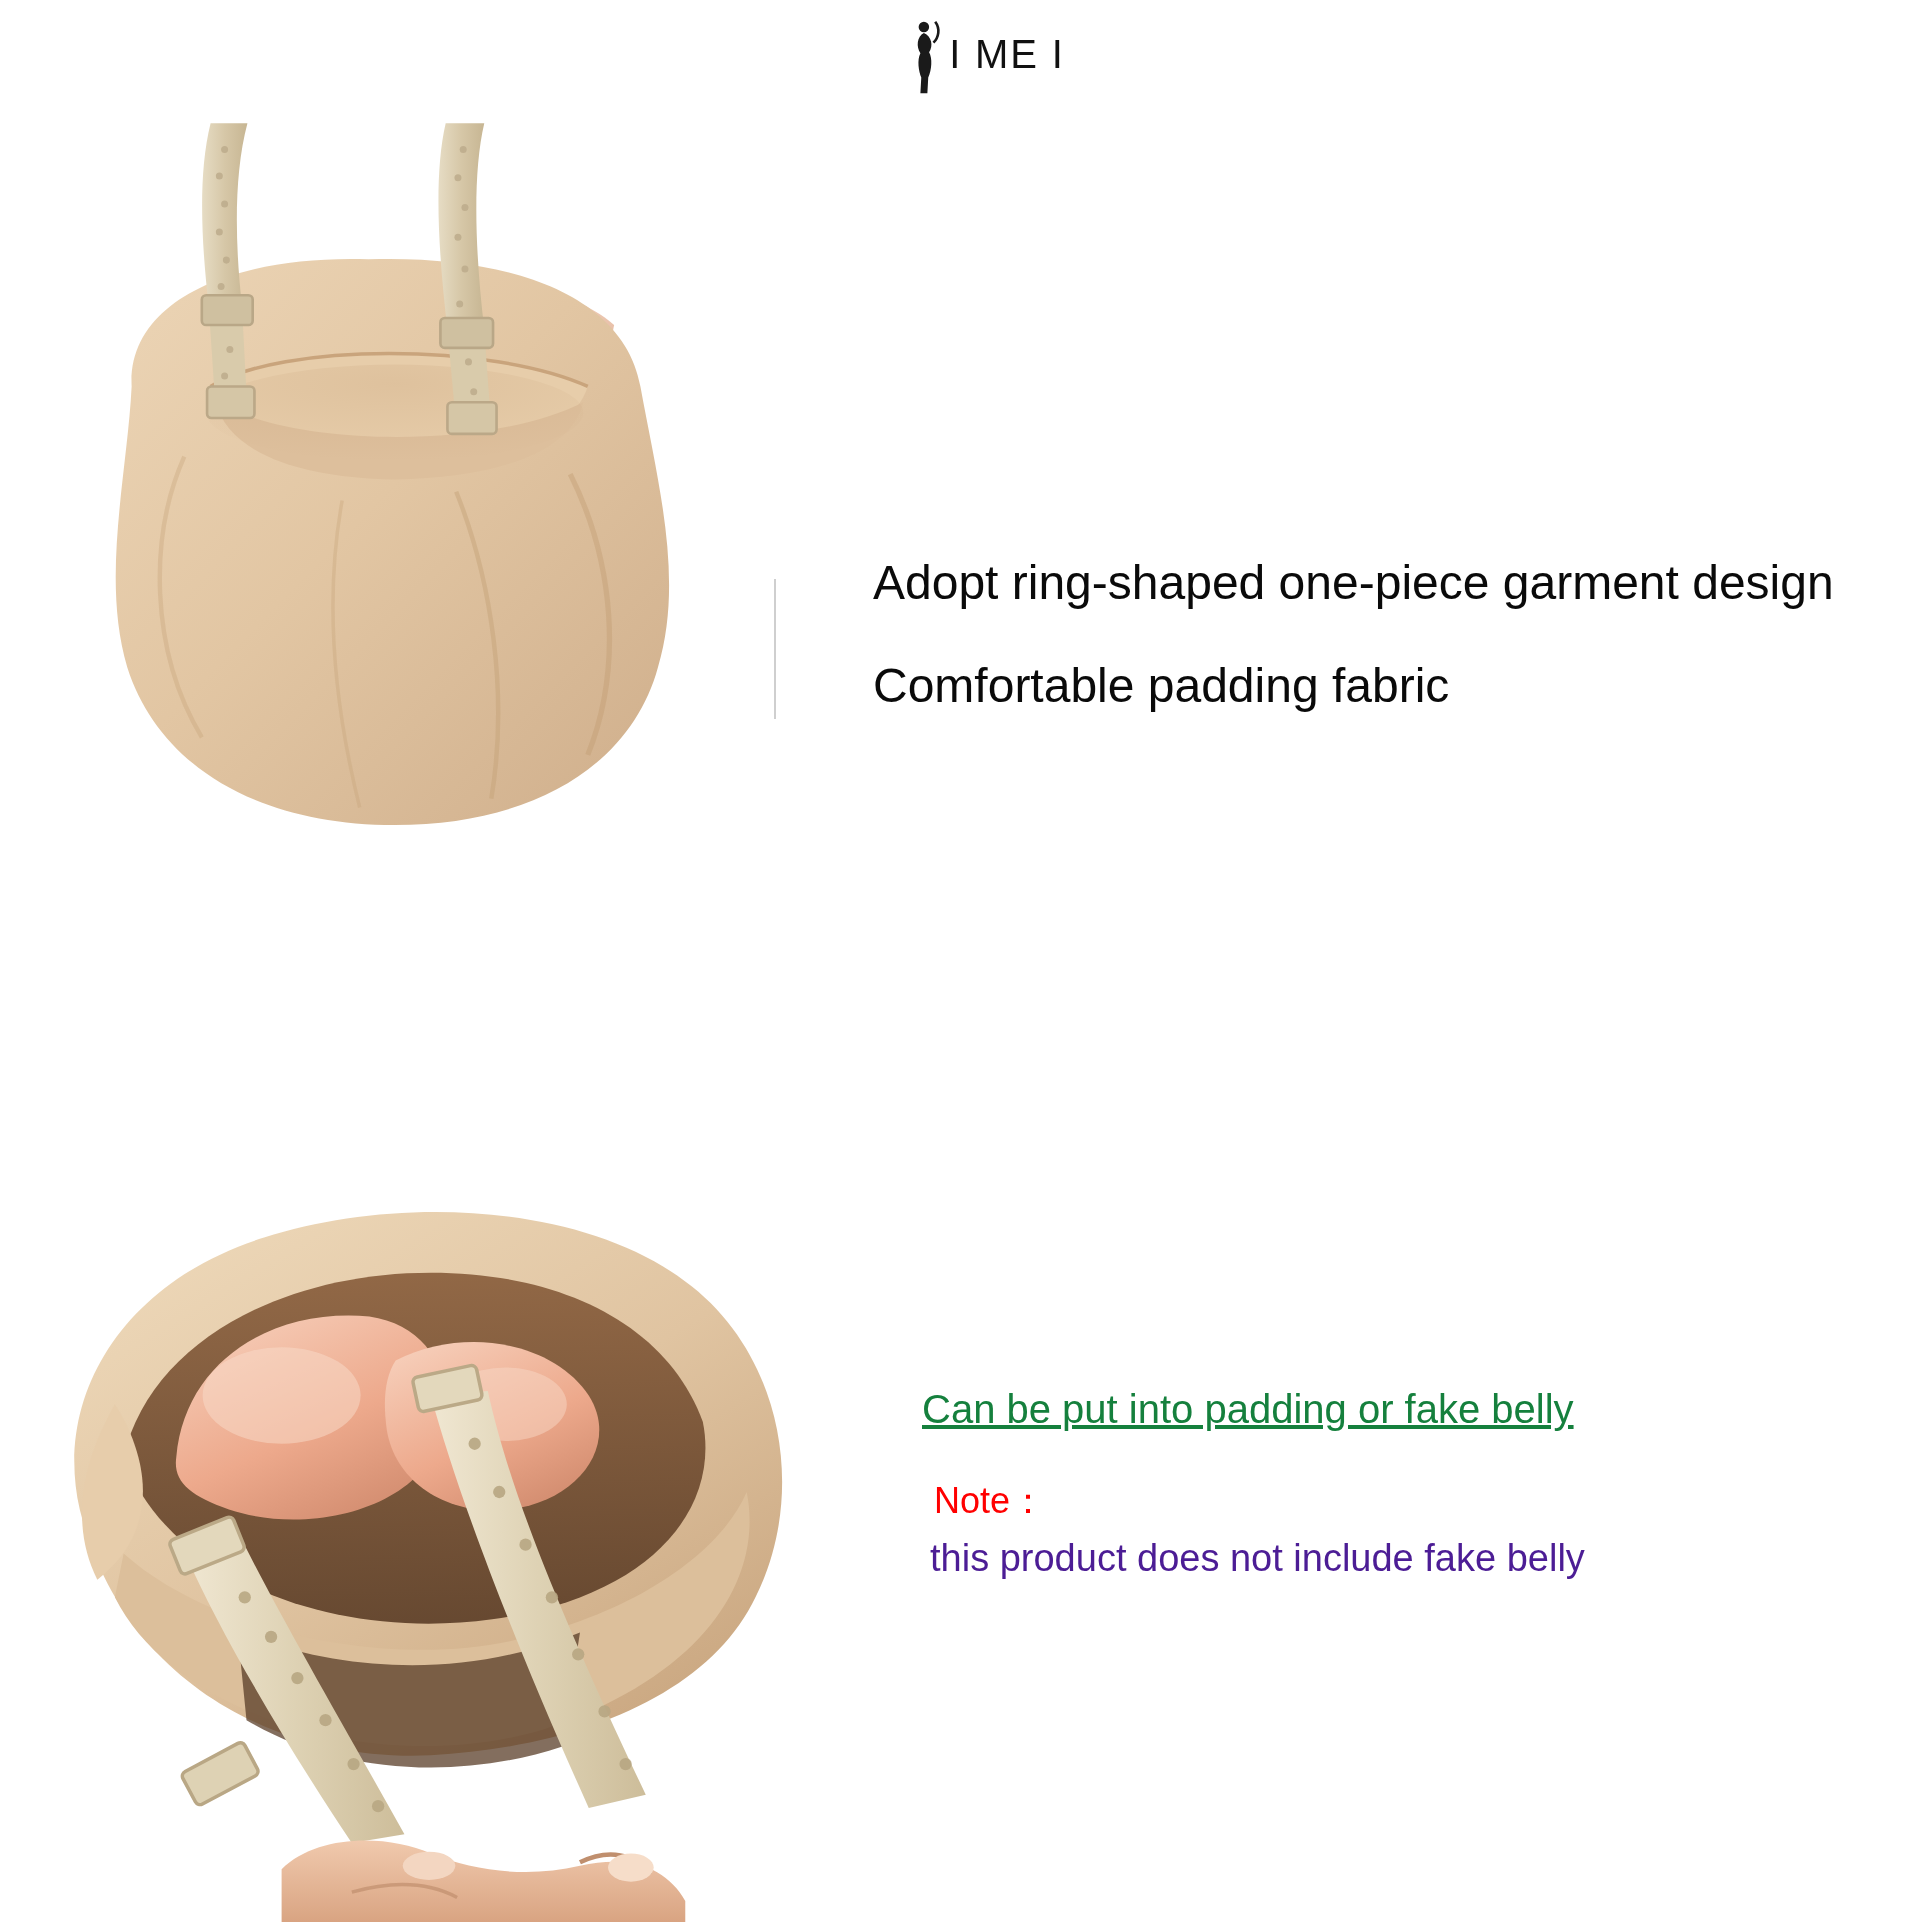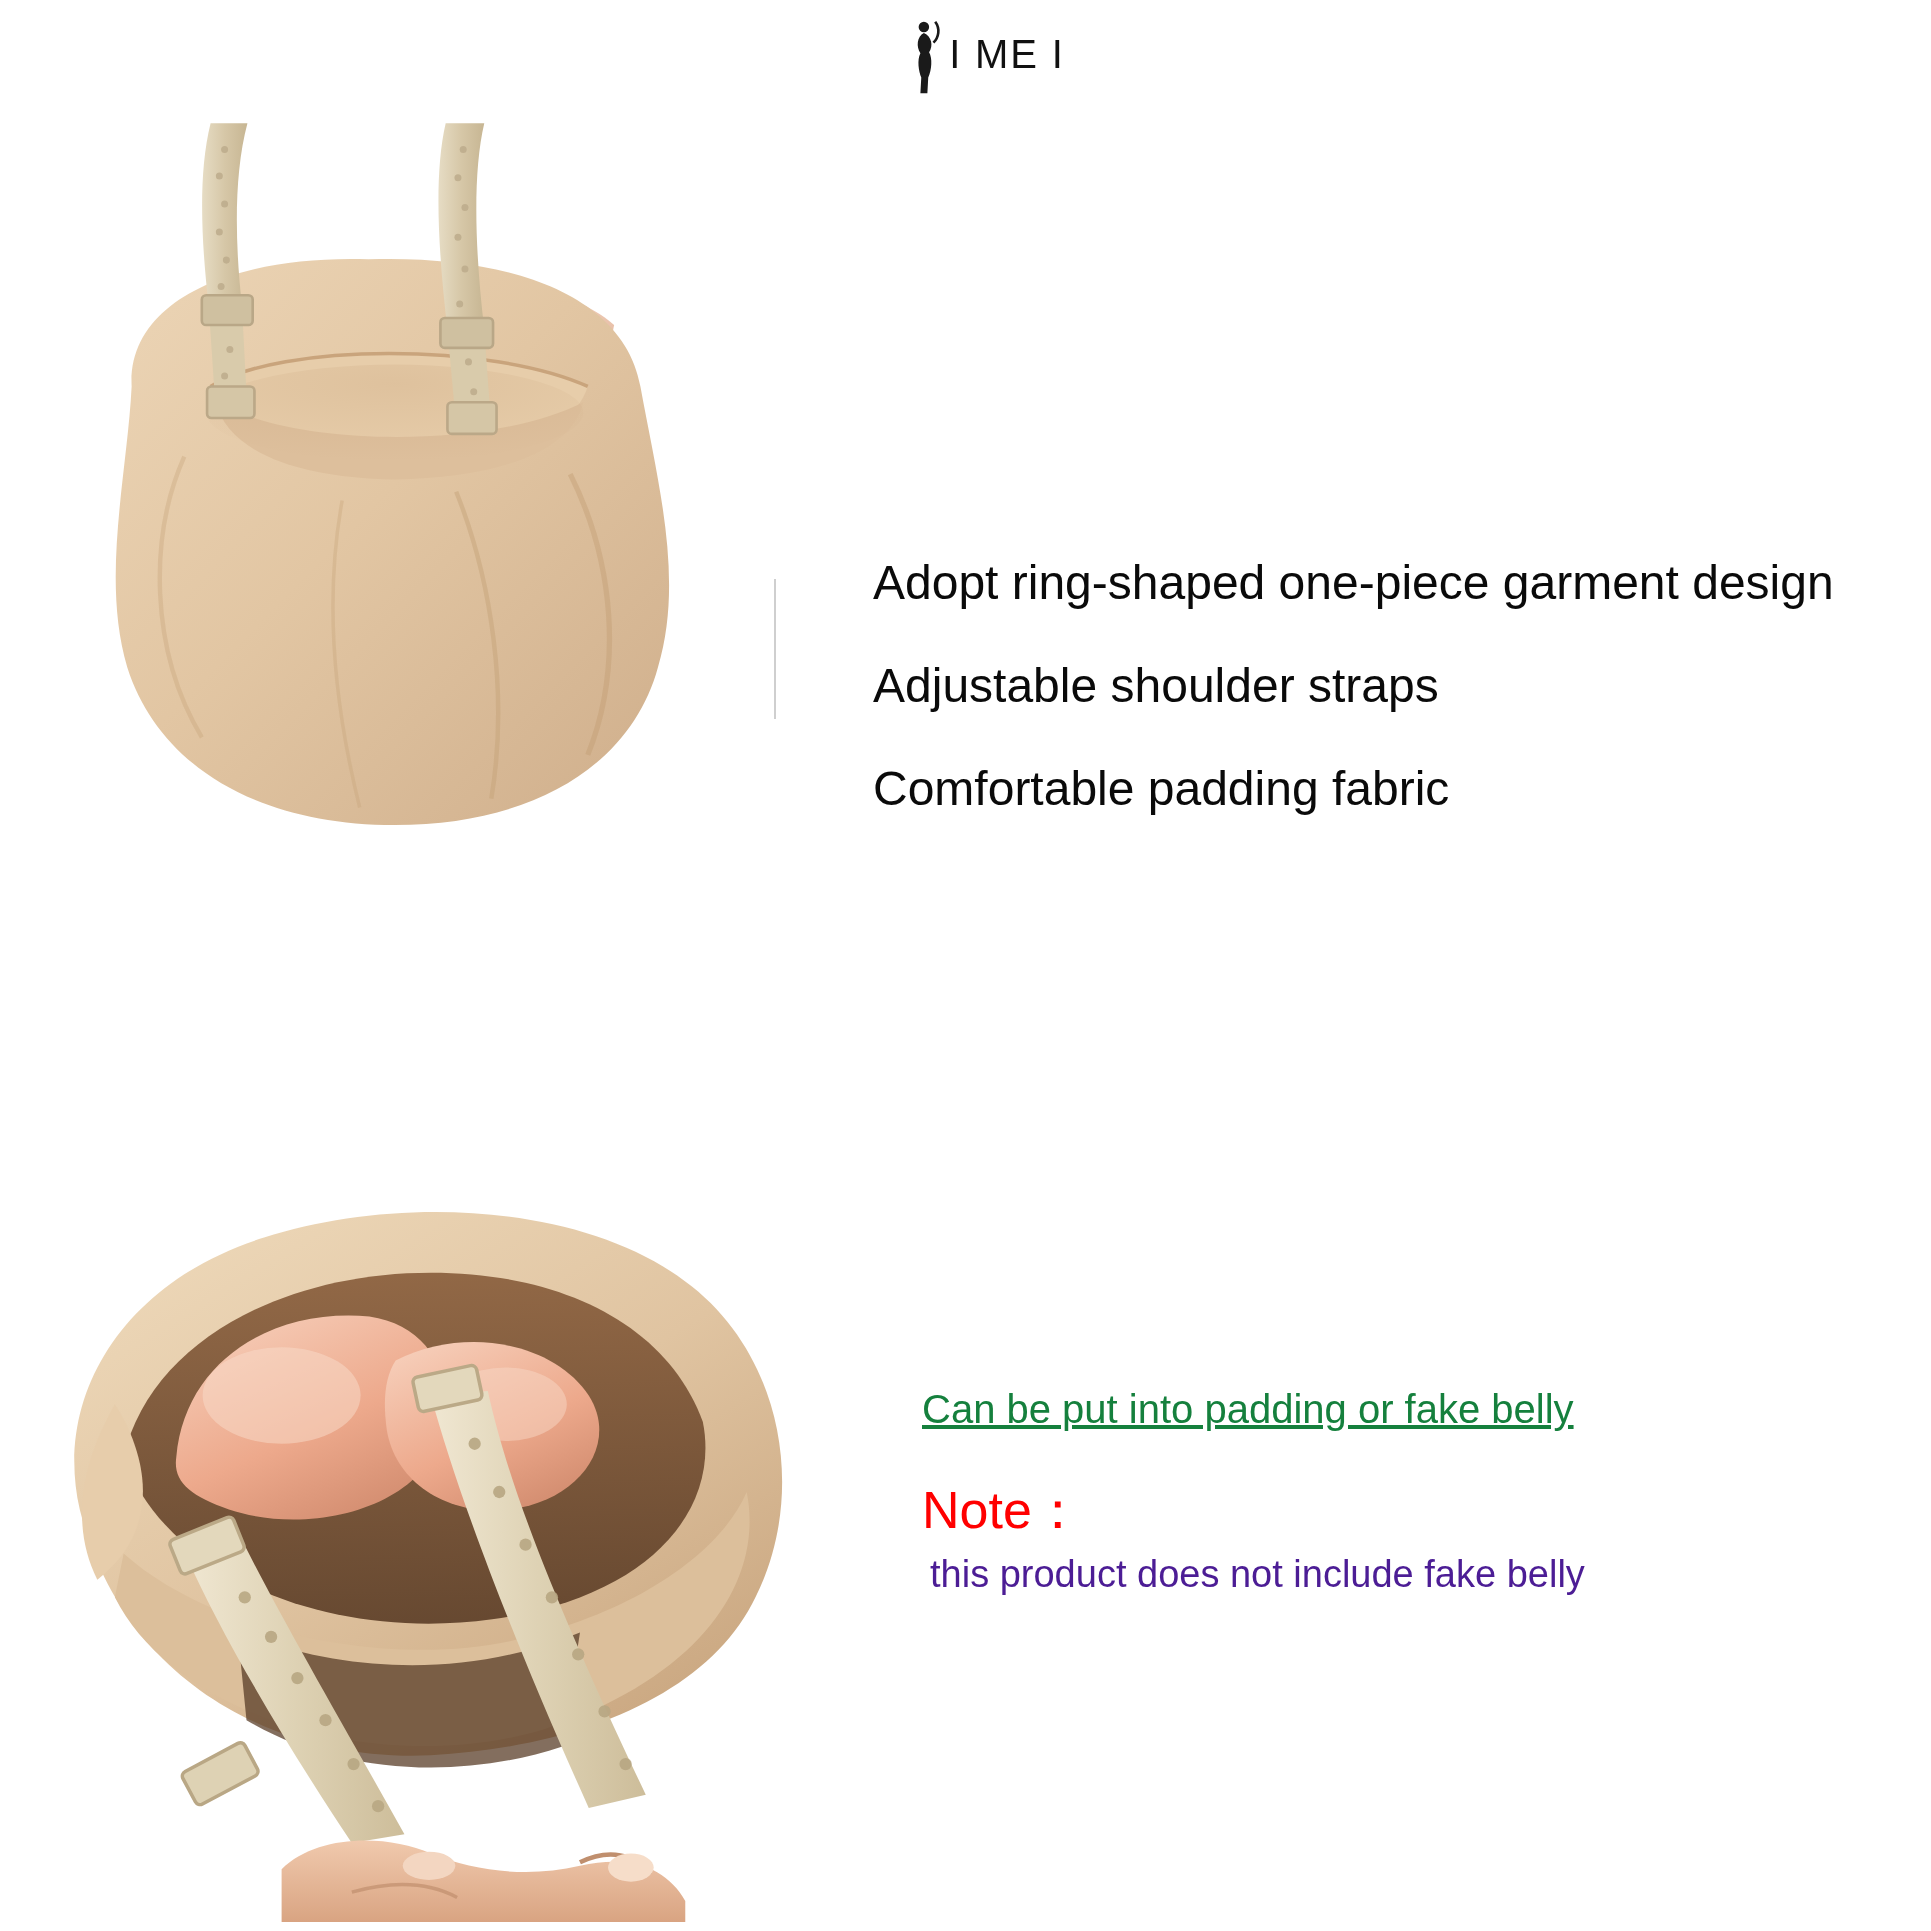--- a/index.html
+++ b/index.html
@@ -90,22 +90,22 @@
   }
   .bottom-text .line-main {
     margin: 0 0 47px 0;
     font-size: 40px;
     color: #15803d;
     line-height: 1.1;
     white-space: nowrap;
     text-decoration: underline;
   }
   .bottom-text .note-label {
-    margin: 0;
-    font-size: 52px;
+    margin: 12px;
+    font-size: 36px;
     color: #ff0000;
     line-height: 1.25;
     white-space: nowrap;
   }
   .bottom-text .note-body {
     margin: 8px;
     font-size: 38px;
     color: #4c1d95;
     line-height: 1.25;
     white-space: nowrap;
@@ -196,21 +196,20 @@
       <circle cx="444" cy="272" r="4"></circle>
         <circle cx="450" cy="306" r="4"></circle>
     </g>
   </svg>
 </div>
 
 <div class="divider-tick"></div>
 
 <div class="feature-list">
   <p>Adopt ring-shaped one-piece garment design</p>
-  <p>Adjustable shoulder straps</p>
   <p>Comfortable padding fabric</p>
 </div>
 
 <div class="photo" id="photo-bottom">
   <svg width="887" height="781" viewBox="0 0 1010 890">
     <defs>
       <linearGradient id="fabBot" x1="0.1" y1="0" x2="0.9" y2="1">
         <stop offset="0%" stop-color="#eed9ba"></stop>
         <stop offset="50%" stop-color="#e0c4a1"></stop>
         <stop offset="100%" stop-color="#c7a37c"></stop>

